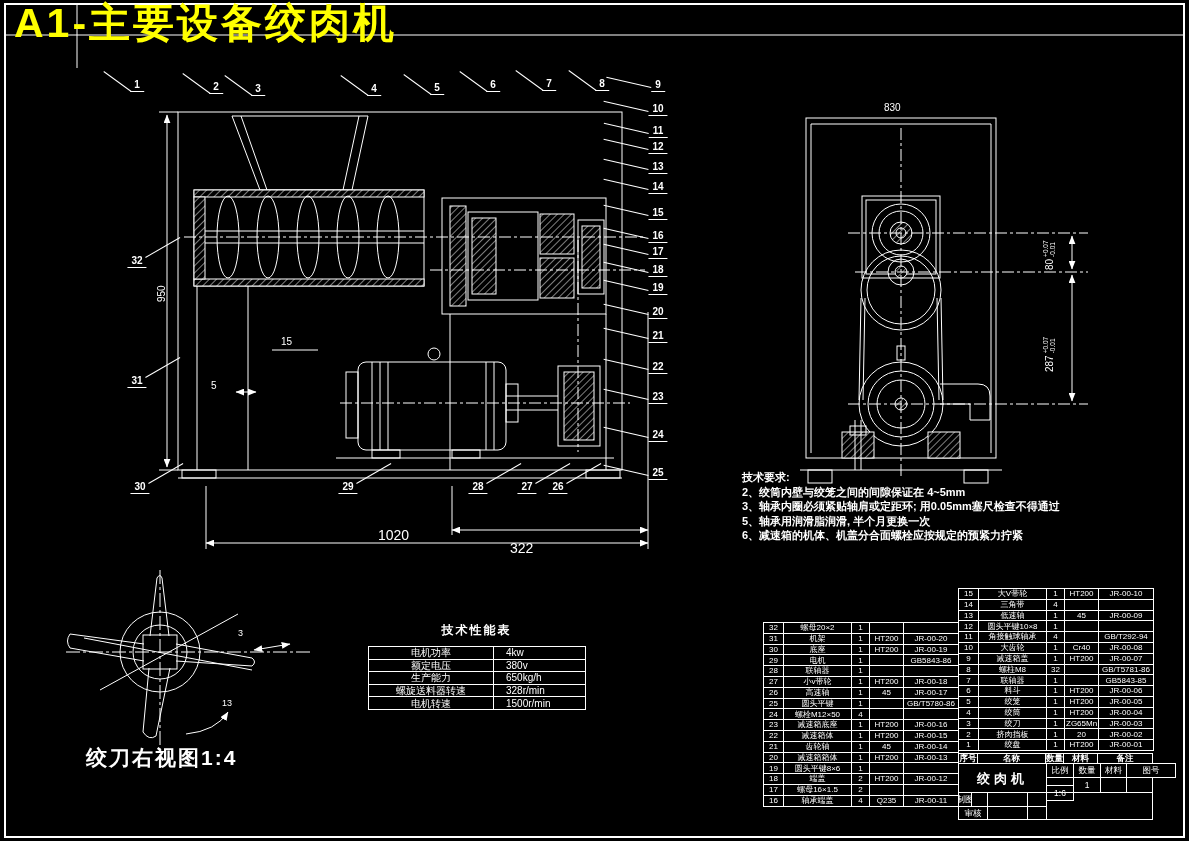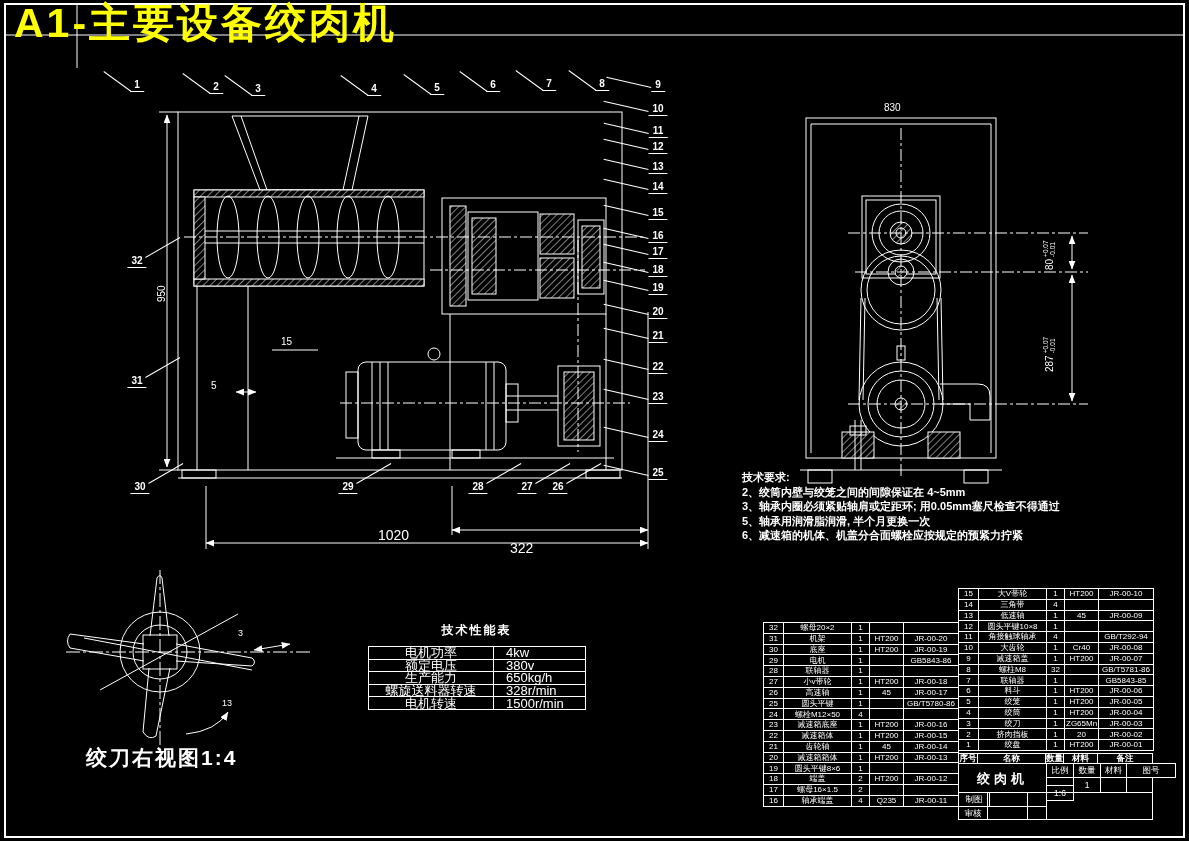--- a/index.html
+++ b/index.html
@@ -7,21 +7,21 @@
        font-family:"Liberation Sans","DejaVu Sans",sans-serif;color:#fff;}
   #linework{position:absolute;left:0;top:0;z-index:1;}
   .txt{position:absolute;z-index:3;color:#fff;white-space:nowrap;}
   .sheet-title{left:14px;top:-4px;font-size:41px;font-weight:bold;letter-spacing:3px;color:#FFFF00;z-index:4;}
   
   .notes{left:742px;top:470px;font-size:11px;line-height:14.5px;font-weight:bold;}
   
   .spec-title{left:368px;top:622px;width:217px;text-align:center;font-size:12px;font-weight:bold;letter-spacing:2px;}
   table.grid{position:absolute;z-index:3;border-collapse:collapse;table-layout:fixed;color:#fff;background:transparent;}
   table.grid td{border:1px solid #fff;padding:0 1px;text-align:center;overflow:hidden;white-space:nowrap;}
-  #spec-table{left:368px;top:646px;width:217px;font-size:13px;border-radius:9px;}
+  #spec-table{left:368px;top:646px;width:217px;font-size:10px;border-radius:9px;}
   #spec-table td{height:11.6px;line-height:11px;}
   #spec-table td.v{text-align:left;padding-left:12px;}
   
   .parts{font-size:8px;}
   .parts td{height:9.8px;line-height:9.5px;}
   #parts-left{left:763px;top:622px;width:195px;}
   #parts-right{left:958px;top:588px;width:195px;}
   
   .tb{position:absolute;left:958px;top:753px;width:195px;height:67px;z-index:3;}
   .tbc{position:absolute;box-sizing:border-box;border:1px solid #fff;color:#fff;
@@ -508,21 +508,21 @@
   <div class="tbc product" style="left:0;top:10px;width:89px;height:30px">绞肉机</div>
   <div class="tbc" style="left:88px;top:10px;width:28px;height:15px">比例</div>
   <div class="tbc" style="left:115px;top:10px;width:28px;height:15px">数量</div>
   <div class="tbc" style="left:142px;top:10px;width:27px;height:15px">材料</div>
   <div class="tbc" style="left:168px;top:10px;width:50px;height:15px">图号</div>
   <div class="tbc" style="left:88px;top:32px;width:28px;height:16px">1:6</div>
   <div class="tbc" style="left:115px;top:24px;width:28px;height:16px">1</div>
   <div class="tbc" style="left:142px;top:24px;width:27px;height:16px"></div>
   <div class="tbc" style="left:168px;top:24px;width:27px;height:16px"></div>
 
-  <div class="tbc" style="left:0;top:39px;width:32px;height:15px">制图</div>
+  <div class="tbc" style="left:0;top:39px;width:14px;height:15px">制图</div>
   <div class="tbc" style="left:29px;top:39px;width:41px;height:15px"></div>
   <div class="tbc" style="left:69px;top:39px;width:20px;height:15px"></div>
   <div class="tbc" style="left:0;top:53px;width:30px;height:14px">审核</div>
   <div class="tbc" style="left:29px;top:53px;width:41px;height:14px"></div>
   <div class="tbc" style="left:69px;top:53px;width:20px;height:14px"></div>
   <div class="tbc" style="left:88px;top:39px;width:107px;height:28px"></div>
 </div>
 
 <div id="balloon-layer">
 

